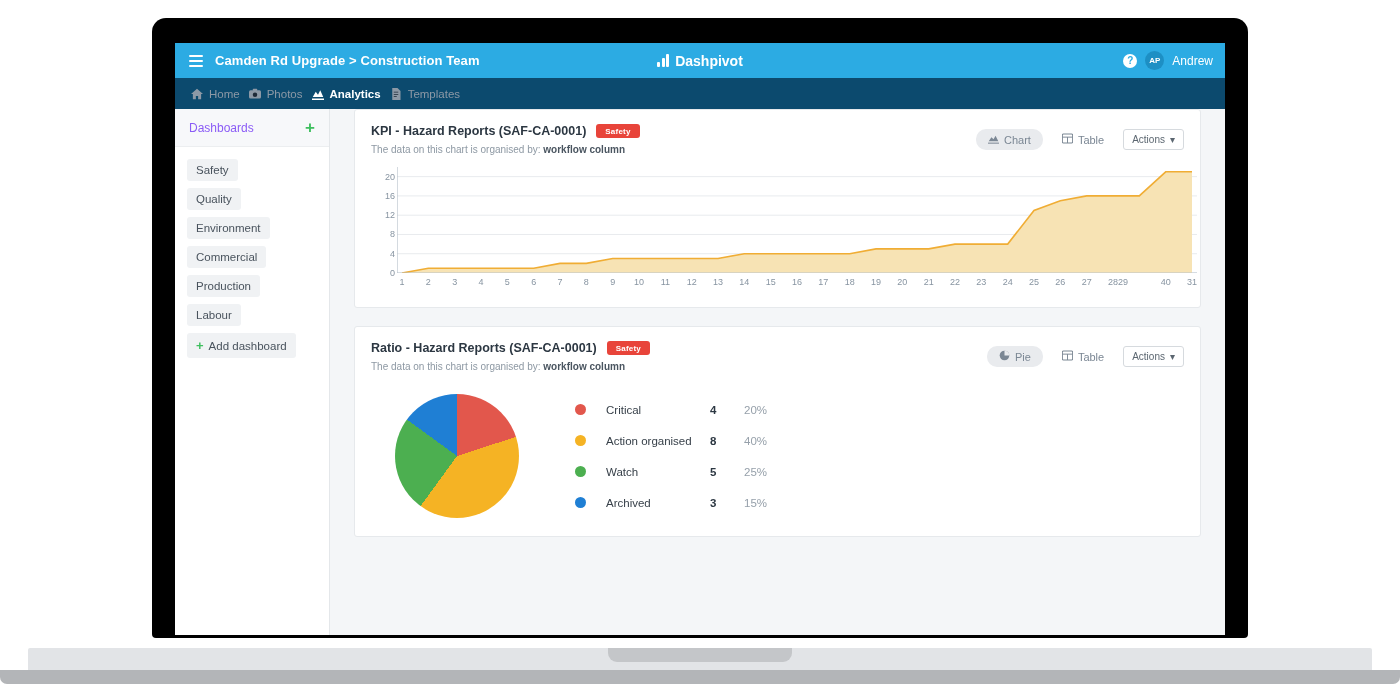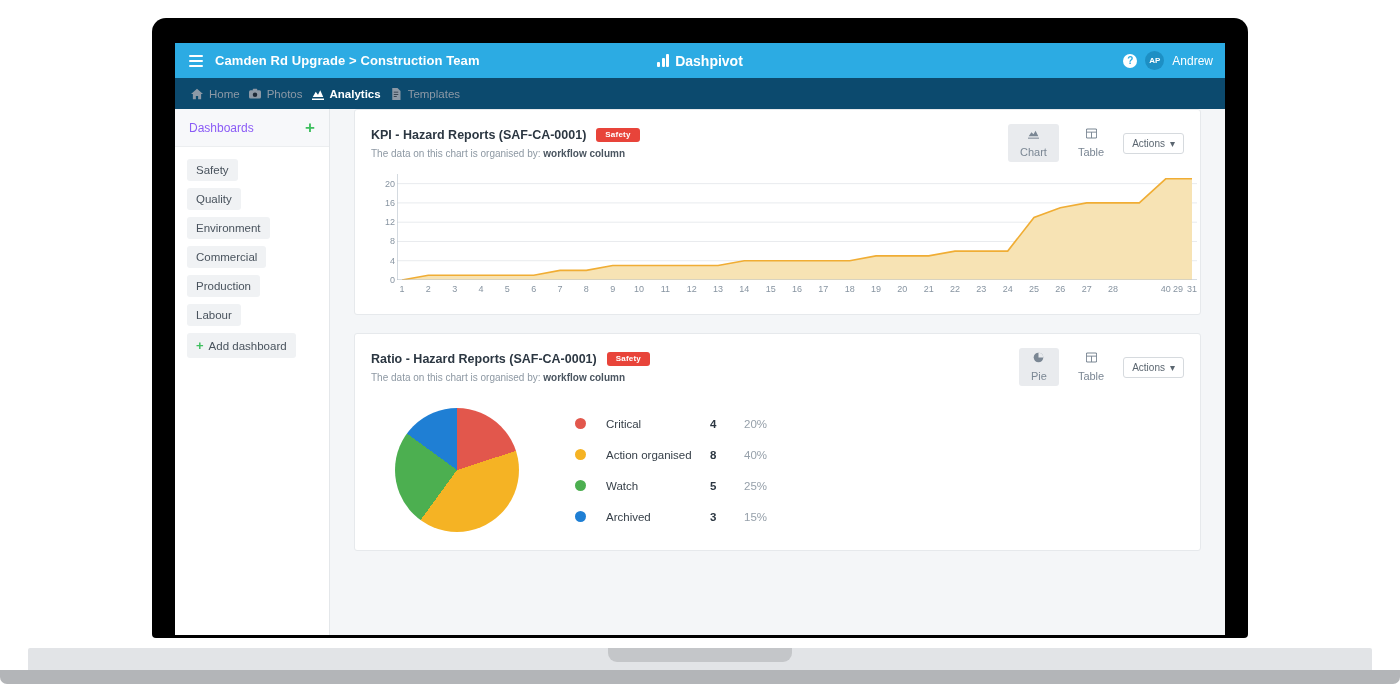--- a/index.html
+++ b/index.html
@@ -128,21 +128,21 @@
   .badge {
     background: #e8443a; color: #fff; font-size: 8px; font-weight: bold;
     padding: 2.5px 9px; border-radius: 3px; letter-spacing: .2px;
   }
   .card-sub { font-size: 10px; color: #8d98a3; margin-top: 6px; }
   .card-sub b { color: #4a5560; }
 
   .card-tools { display: flex; align-items: center; gap: 7px; }
   .seg {
     display: flex; align-items: center; gap: 5px; font-size: 11px; color: #7b8794;
-    padding: 4px 12px; border-radius: 3px; cursor: pointer; flex-direction: column;
+    padding: 4px 12px; border-radius: 10px; cursor: pointer;
   }
   .seg.active { background: #e9ebee; }
   .seg svg { width: 11px; height: 11px; }
   .actions-btn {
     border: 1px solid #d6dade; border-radius: 3px; background: #fff;
     font-size: 10px; color: #5b6670; padding: 4px 8px; cursor: pointer;
     display: flex; align-items: center; gap: 5px;
   }
 
   
@@ -342,21 +342,21 @@
                 <div class="x-label" style="left: 479px;">19</div>
                 <div class="x-label" style="left: 505.333px;">20</div>
                 <div class="x-label" style="left: 531.667px;">21</div>
                 <div class="x-label" style="left: 558px;">22</div>
                 <div class="x-label" style="left: 584.333px;">23</div>
                 <div class="x-label" style="left: 610.667px;">24</div>
                 <div class="x-label" style="left: 637px;">25</div>
                 <div class="x-label" style="left: 663.333px;">26</div>
                 <div class="x-label" style="left: 689.667px;">27</div>
                 <div class="x-label" style="left: 716px;">28</div>
-                <div class="x-label" style="left: 781px;">29</div>
+                <div class="x-label" style="left: 726px;">29</div>
                 <div class="x-label" style="left: 768.667px;">40</div>
                 <div class="x-label" style="left: 795px;">31</div>
               </div>
           </div>
         </div>
 
         <div class="card">
           <div class="card-header">
             <div class="card-title-wrap">
               <div class="card-title">

